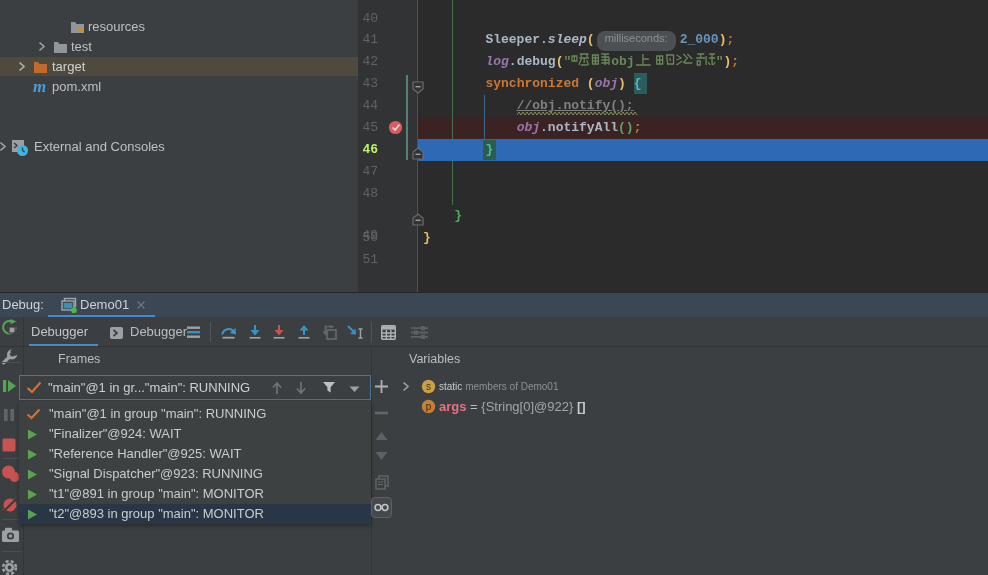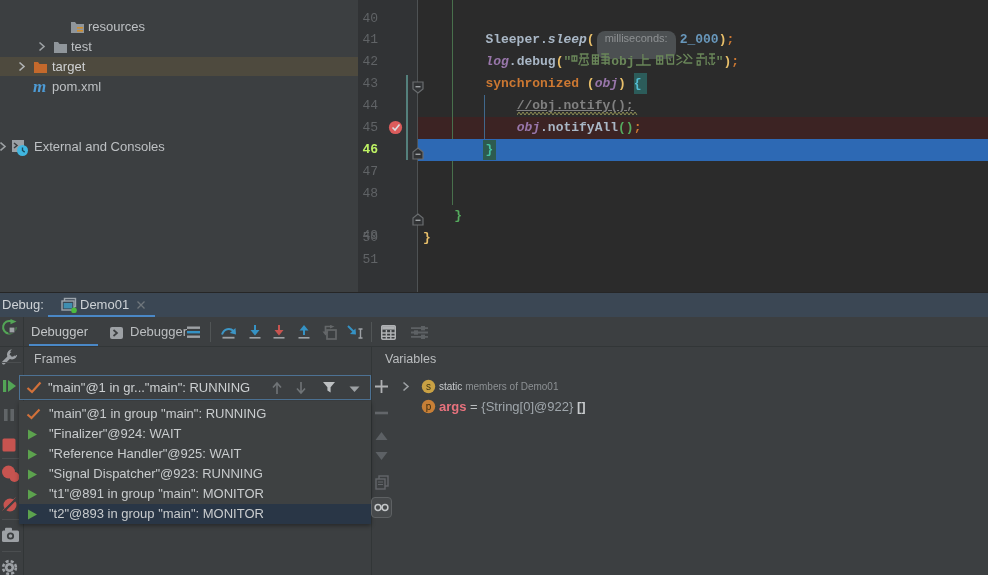--- a/index.html
+++ b/index.html
@@ -14,29 +14,29 @@
   
   #gutter{left:358px;top:0;width:60px;height:292px;background:#313335;}
   #gutborder{left:417px;top:0;width:1px;height:292px;background:#4e5254;}
   .lnum{position:absolute;width:38px;text-align:right;color:#606366;font-family:"Liberation Mono",monospace;font-size:13px;line-height:22px;height:22px;left:340px;}
   
   .band{left:418px;width:570px;height:22px;}
   .codeline{position:absolute;left:423px;white-space:pre;font-family:"Liberation Mono",monospace;font-size:13px;line-height:22px;height:22px;color:#a9b7c6;font-weight:bold;}
   .kw{color:#cc7832;} .str{color:#6a8759;} .num{color:#6897bb;} .cmt{color:#808080;}
   .fld{color:#9876aa;font-style:italic;} .par{color:#e8bf6a;} .semi{color:#cc7832;}
   .grn{color:#55ab5e;} .ylw{color:#e8bf6a;}
-  .pill{display:inline-block;background:#4c5052;border-radius:8px;color:#8e9193;font-family:"Liberation Sans",sans-serif;font-size:11px;line-height:15px;height:28px;padding:0 8px;margin:0 4px 0 2px;vertical-align:1px;font-weight:normal;}
+  .pill{display:inline-block;background:#4c5052;border-radius:8px;color:#8e9193;font-family:"Liberation Sans",sans-serif;font-size:11px;line-height:15px;height:20px;padding:0 8px;margin:0 4px 0 2px;vertical-align:1px;font-weight:normal;}
   
   #dhead{left:0;top:293px;width:988px;height:24px;background:#3b4754;color:#ced2d6;font-size:13px;}
   #dtool{left:0;top:317px;width:988px;height:30px;background:#3c3f41;}
   #dbody{left:0;top:347px;width:988px;height:228px;background:#3c3f41;}
   .seph{background:#323637;}
   .sepv{background:#515556;}
   .dtab{position:absolute;color:#bbbec0;font-size:13px;}
-  .hdr{position:absolute;color:#bbbec0;font-size:12.5px;}
+  .hdr{position:absolute;color:#bbbec0;font-size:12.5px;margin-left:24px;}
   .litem{position:absolute;left:0;width:352px;height:20px;line-height:20px;color:#c9ccce;font-size:13px;white-space:nowrap;}
 </style>
 </head>
 <body>
 <div id="app">
 
   <div id="tree" class="abs">
 
     <div class="trow" style="top:1px;">
       <svg class="abs" style="left:70px;top:3px" width="15" height="14" viewBox="0 0 15 14">

